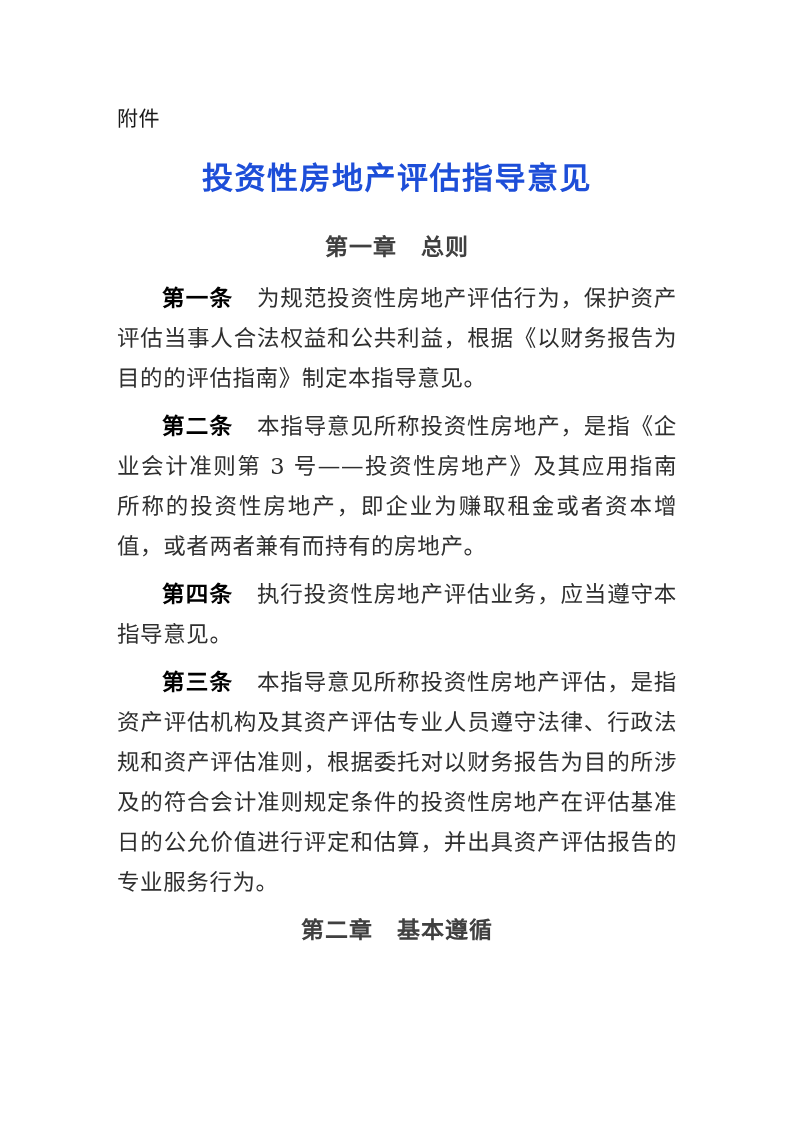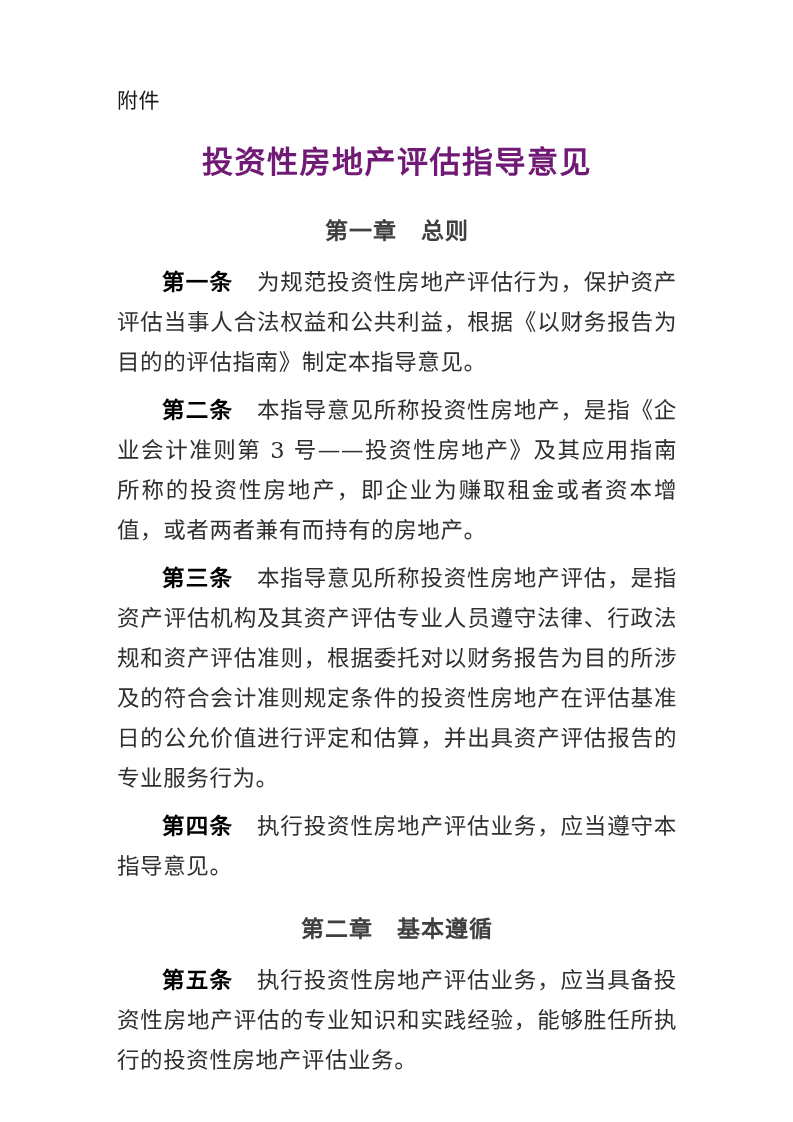--- a/index.html
+++ b/index.html
@@ -27,57 +27,57 @@
   
   .content {
     position: absolute;
     left: 117px;
     top: 88px;
     width: 560px;
   }
 
   
   .attachment-label {
-    font-family: Liberation Mono, monospace;
+    font-family: Liberation Sans, sans-serif;
     font-size: 21px;
     line-height: 30px;
     color: #1a1a1a;
     letter-spacing: 0.5px;
-    margin: 0 0 22px 0;
+    margin: 16px 0 22px 0;
     white-space: pre;
   }
 
   
   .doc-title {
     font-family: "DejaVu Sans", "Liberation Sans", sans-serif;
     font-weight: bold;
     font-size: 31px;
     line-height: 44px;
     text-align: center;
-    color: #701a75;
+    color: #1d4ed8;
     letter-spacing: 1.5px;
     margin: 0 0 26px 0;
     white-space: pre;
   }
 
   
   .chapter-heading {
     font-family: "DejaVu Sans", "Liberation Sans", sans-serif;
     font-weight: bold;
     font-size: 23px;
     line-height: 42px;
     text-align: center;
     color: #404040;
     letter-spacing: 1px;
     margin: 0 0 10px 0;
     white-space: pre;
   }
 
   .chapter-heading.spaced-top {
-    margin-top: 22px;
+    margin-top: 7px;
   }
 
   
   .article {
     font-size: 22.5px;
     line-height: 40px;
     color: #2b2b2b;
     text-align: justify;
     text-justify: inter-ideograph;
     text-indent: 45px;
@@ -116,27 +116,24 @@
 
     <p class="article">
       <span class="article-label">第一条</span><span class="article-label">　</span><span class="article-body">为规范投资性房地产评估行为，保护资产评估当事人合法权益和公共利益，根据《以财务报告为目的的评估指南》制定本指导意见。</span>
     </p>
 
     <p class="article">
       <span class="article-label">第二条</span><span class="article-label">　</span><span class="article-body">本指导意见所称投资性房地产，是指《企业会计准则第 3 号——投资性房地产》及其应用指南所称的投资性房地产，即企业为赚取租金或者资本增值，或者两者兼有而持有的房地产。</span>
     </p>
 
     <p class="article">
-      <span class="article-label">第三条</span><span class="article-label">　</span><span class="article-body">本指导意见所称投资性房地产评估，是指资产评估机构及其资产评估专业人员遵守法律、行政法规和资产评估准则，根据委托对以财务报告为目的所涉及的符合会计准则规定条件的投资性房地产在评估基准日的公允价值进行评定和估算，并出具资产评估报告的专业服务行为。</span>
+      <span class="article-label">第四条</span><span class="article-label">　</span><span class="article-body">执行投资性房地产评估业务，应当遵守本指导意见。</span>
     </p>
 
     <p class="article">
-      <span class="article-label">第四条</span><span class="article-label">　</span><span class="article-body">执行投资性房地产评估业务，应当遵守本指导意见。</span>
+      <span class="article-label">第三条</span><span class="article-label">　</span><span class="article-body">本指导意见所称投资性房地产评估，是指资产评估机构及其资产评估专业人员遵守法律、行政法规和资产评估准则，根据委托对以财务报告为目的所涉及的符合会计准则规定条件的投资性房地产在评估基准日的公允价值进行评定和估算，并出具资产评估报告的专业服务行为。</span>
     </p>
 
     <h2 class="chapter-heading spaced-top">第二章　基本遵循</h2>
 
-    <p class="article">
-      <span class="article-label">第五条</span><span class="article-label">　</span><span class="article-body">执行投资性房地产评估业务，应当具备投资性房地产评估的专业知识和实践经验，能够胜任所执行的投资性房地产评估业务。</span>
-    </p>
 
   </div>
 </div>
 
 </body></html>

